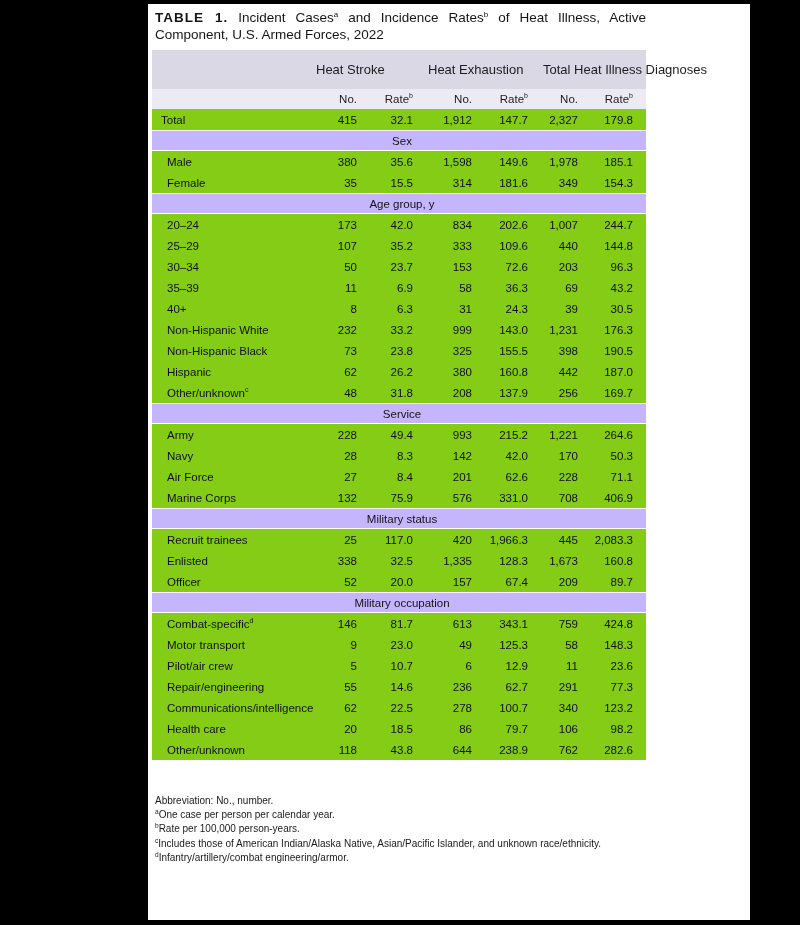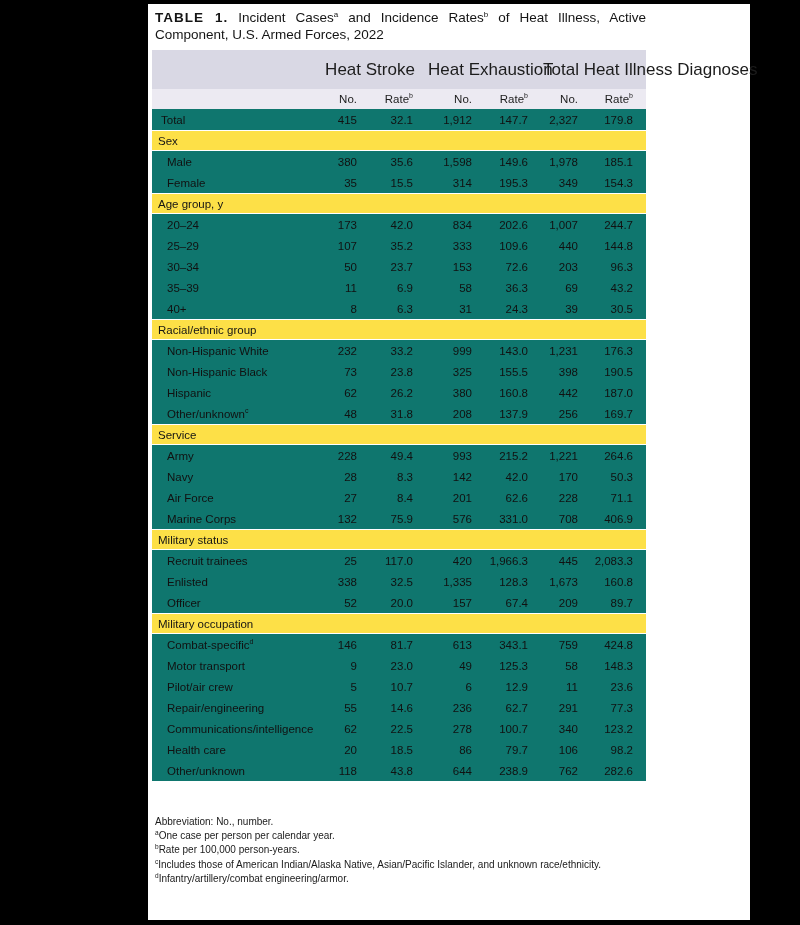--- a/index.html
+++ b/index.html
@@ -15,34 +15,34 @@
   .title{
     margin:6px 4px 7px 7px;width:491px;
     font-size:13.5px;line-height:16.5px;text-align:justify;color:#151515;
   }
   .tprefix{font-weight:bold;letter-spacing:1px;}
   .title sup{font-size:8px;vertical-align:super;line-height:0;}
   .tablewrap{margin:0 4px;width:494px;}
   .grid{display:grid;grid-template-columns:162px 56px 56px 59px 56px 50px 55px;}
   .thead1{background:#d9d8e4;min-height:39px;align-items:center;}
   .thead1 .group{
-    text-align:center;font-size:17px;line-height:13px;color:#1c1c1c;
+    text-align:left;font-size:13px;line-height:13px;color:#1c1c1c;
     padding:4px 2px;box-sizing:border-box;
   }
   .g1{grid-column:2/4;}
   .g2{grid-column:4/6;}
   .g3{grid-column:6/8;}
   .thead2{background:#eceaf2;height:20px;margin-top:0;align-items:center;}
   .subh{
     text-align:right;padding-right:13px;font-size:11.5px;color:#1c1c1c;
   }
   .subh sup,.cell sup{font-size:7px;vertical-align:super;line-height:0;}
   .trow{height:21px;align-items:center;font-size:11.5px;}
-  .trow.data{background:#0f766e;}
-  .trow.section{background:#fde047;border-top:1px solid #fff;border-bottom:1px solid #fff;box-sizing:border-box;}
+  .trow.data{background:#84cc16;}
+  .trow.section{background:#c4b5fd;border-top:1px solid #fff;border-bottom:1px solid #fff;box-sizing:border-box;text-align:center;}
   .cell{white-space:nowrap;overflow:visible;}
   .cell.label{padding-left:15px;}
   .cell.label.flush{padding-left:9px;}
   .cell.seclabel{grid-column:1/-1;padding-left:6px;color:#141414;}
   .cell.num{text-align:right;padding-right:13px;}
   .footnotes{
     margin:34px 4px 0 7px;font-size:10px;line-height:14.2px;color:#1a1a1a;
   }
   .footnotes .fnline{white-space:nowrap;}
   .footnotes sup{font-size:6.5px;vertical-align:super;line-height:0;}
@@ -93,21 +93,21 @@
           <div class="cell num">1,598</div>
           <div class="cell num">149.6</div>
           <div class="cell num">1,978</div>
           <div class="cell num">185.1</div>
         </div>
         <div class="grid trow data">
           <div class="cell label">Female</div>
           <div class="cell num">35</div>
           <div class="cell num">15.5</div>
           <div class="cell num">314</div>
-          <div class="cell num">195.3</div>
+          <div class="cell num">181.6</div>
           <div class="cell num">349</div>
           <div class="cell num">154.3</div>
         </div>
         <div class="grid trow section">
           <div class="cell seclabel">Age group, y</div>
         </div>
         <div class="grid trow data">
           <div class="cell label">20–24</div>
           <div class="cell num">173</div>
           <div class="cell num">42.0</div>
@@ -144,23 +144,20 @@
           <div class="cell num">43.2</div>
         </div>
         <div class="grid trow data">
           <div class="cell label">40+</div>
           <div class="cell num">8</div>
           <div class="cell num">6.3</div>
           <div class="cell num">31</div>
           <div class="cell num">24.3</div>
           <div class="cell num">39</div>
           <div class="cell num">30.5</div>
-        </div>
-        <div class="grid trow section">
-          <div class="cell seclabel">Racial/ethnic group</div>
         </div>
         <div class="grid trow data">
           <div class="cell label">Non-Hispanic White</div>
           <div class="cell num">232</div>
           <div class="cell num">33.2</div>
           <div class="cell num">999</div>
           <div class="cell num">143.0</div>
           <div class="cell num">1,231</div>
           <div class="cell num">176.3</div>
         </div>

